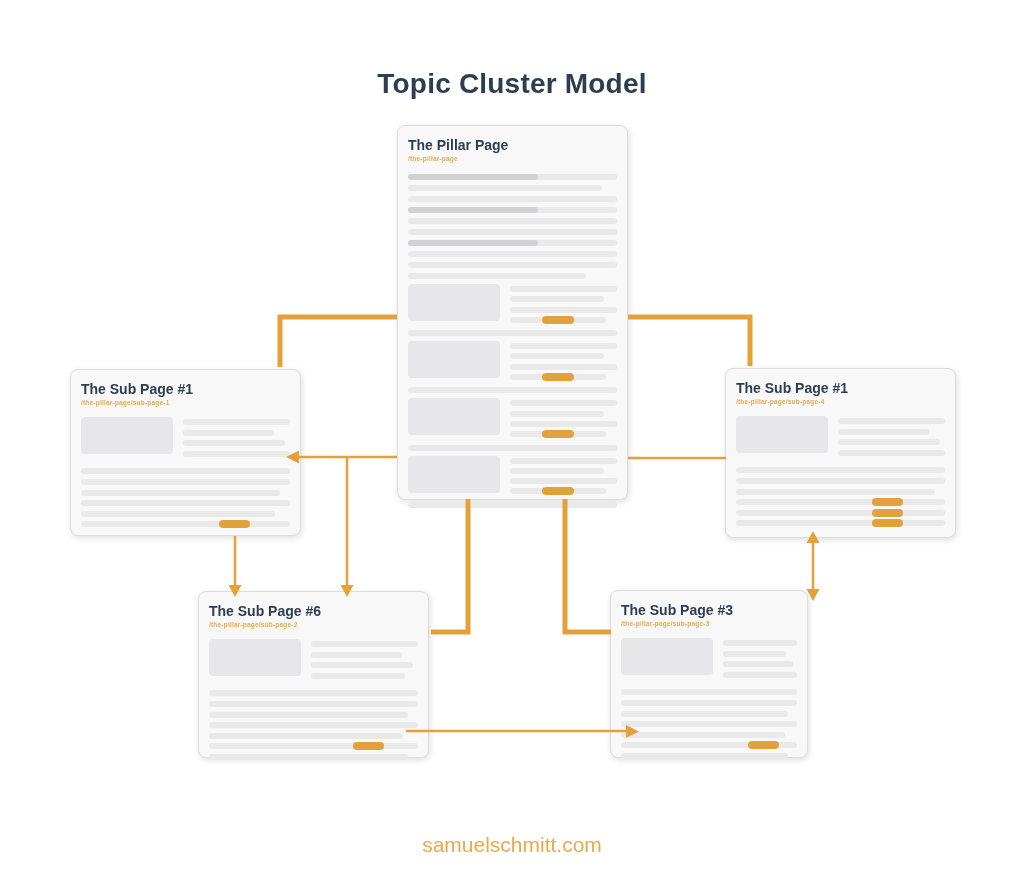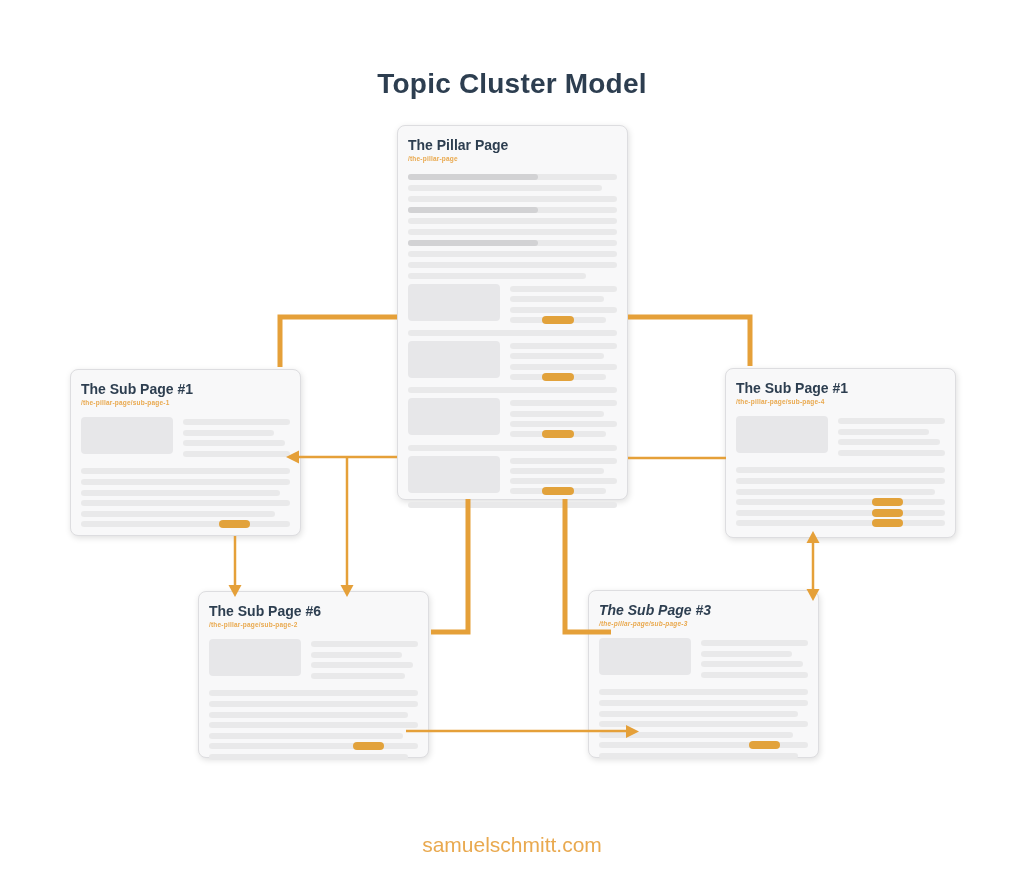--- a/index.html
+++ b/index.html
@@ -168,21 +168,21 @@
     <div class="ln"></div>
     <div class="ln w95"></div>
     <div class="ln"></div>
     <div class="ln w93"></div>
     <div class="ln lnrow">
         <div class="pill" style="left:69%;width:31px;"></div>
       </div>
     <div class="ln w95"></div>
   </div>
 
-  <div class="card sub" style="left:588px;top:590px;width:231px;height:168px;font-style:italic;">
+  <div class="card sub" style="left:610px;top:590px;width:198px;height:168px;">
     <div class="card-title">The Sub Page #3</div>
     <div class="card-url">/the-pillar-page/sub-page-3</div>
     <div class="blk row-gap">
       <div class="blk-img"></div>
       <div class="blk-col">
         <div class="ln"></div>
         <div class="ln w85"></div>
         <div class="ln w95"></div>
         <div class="ln"></div>
       </div>

